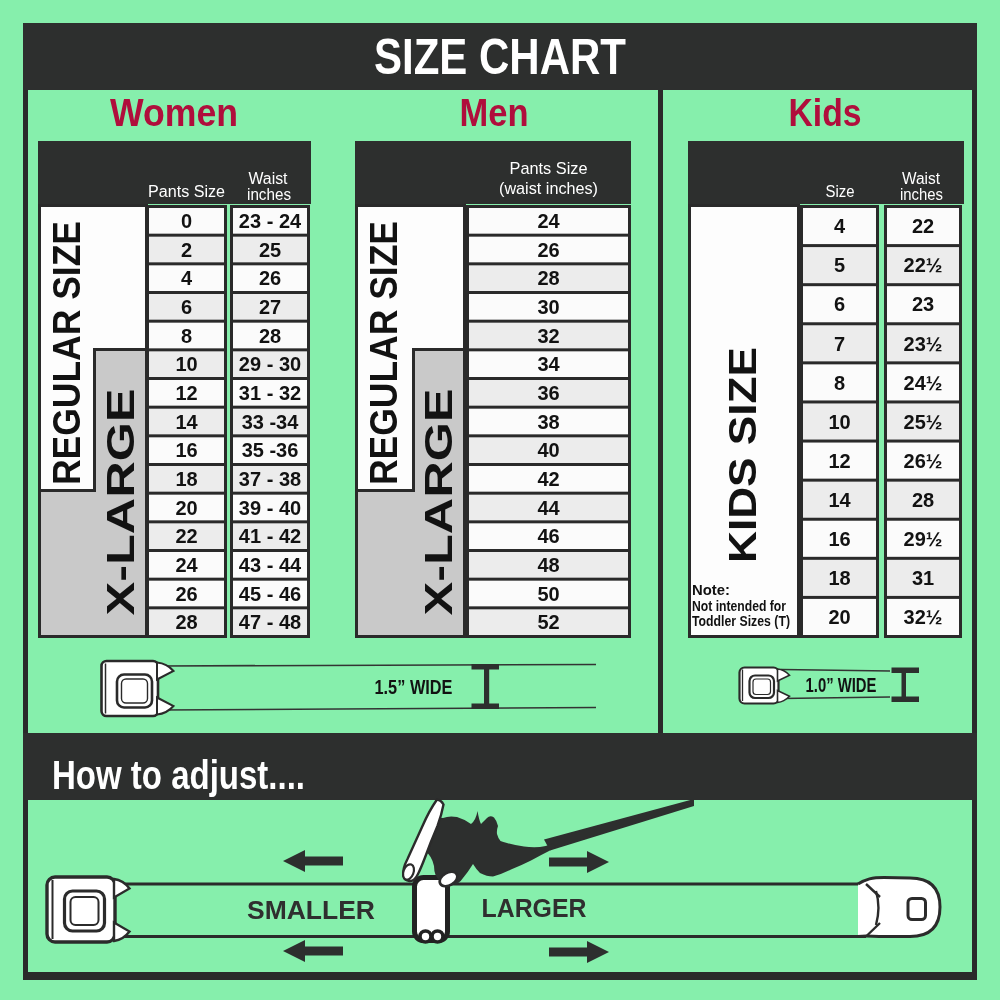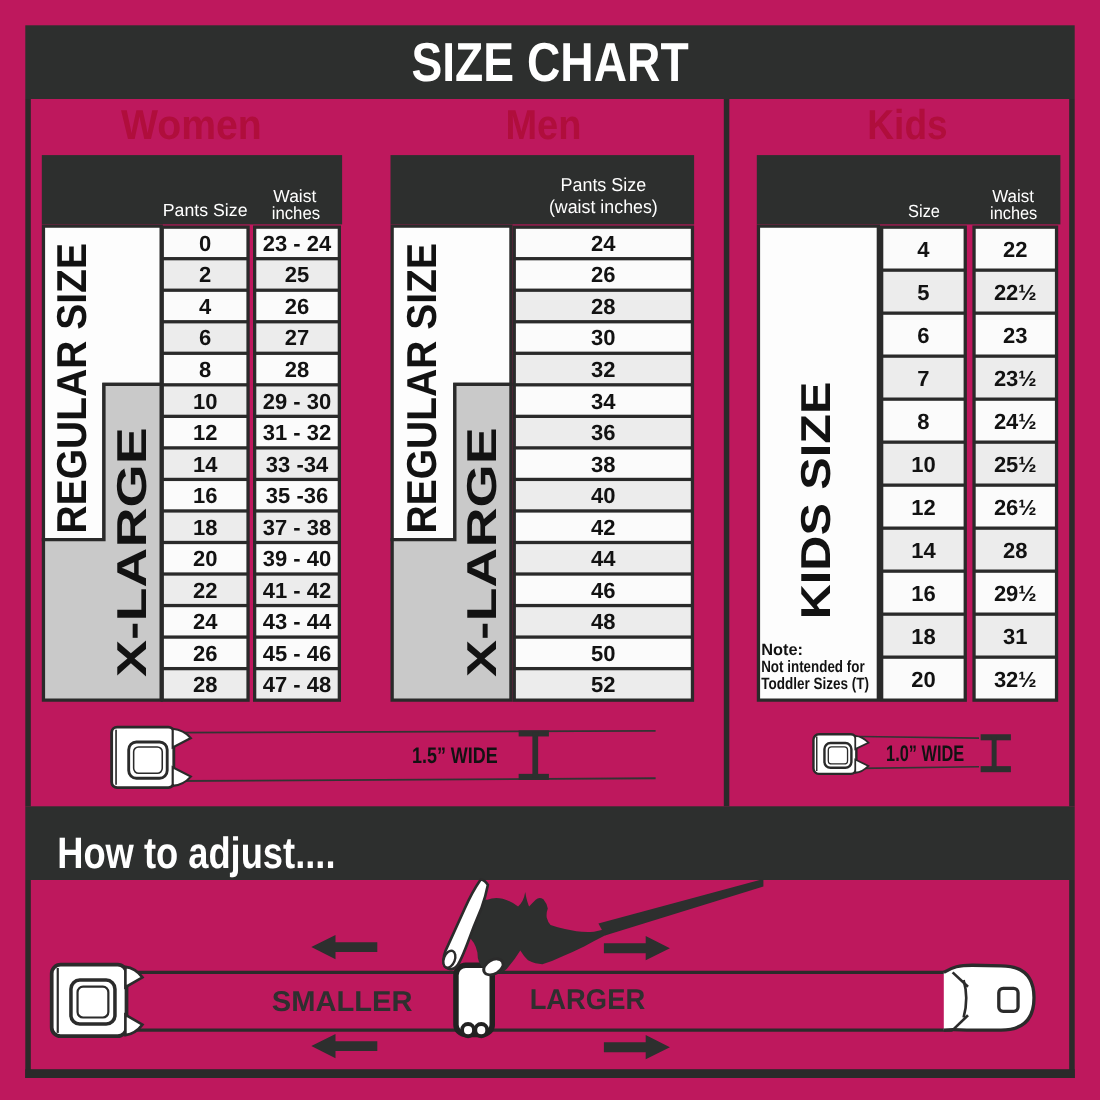--- a/index.html
+++ b/index.html
@@ -1,15 +1,15 @@
 <!DOCTYPE html>
 <html><head><meta charset="utf-8">
 <style>
  html,body{margin:0;padding:0;background:#fff;}
- #page{position:relative;width:1000px;height:1000px;background:#be185d;overflow:hidden;}
+ #page{position:relative;width:1000px;height:1000px;background:#86efac;overflow:hidden;}
  svg text{font-family:"Liberation Sans",sans-serif;}
 </style></head>
 <body>
 <div id="page">
 <svg width="1000" height="1000" viewBox="0 0 1000 1000">
 
 <rect x="23" y="23" width="954" height="67" fill="#2d2f2e"></rect>
 <text x="500" y="74" font-size="50" font-weight="bold" fill="#fff" text-anchor="middle" textLength="252" lengthAdjust="spacingAndGlyphs">SIZE CHART</text>
 
 <rect x="23" y="90" width="5" height="643" fill="#2a2a2a"></rect>

